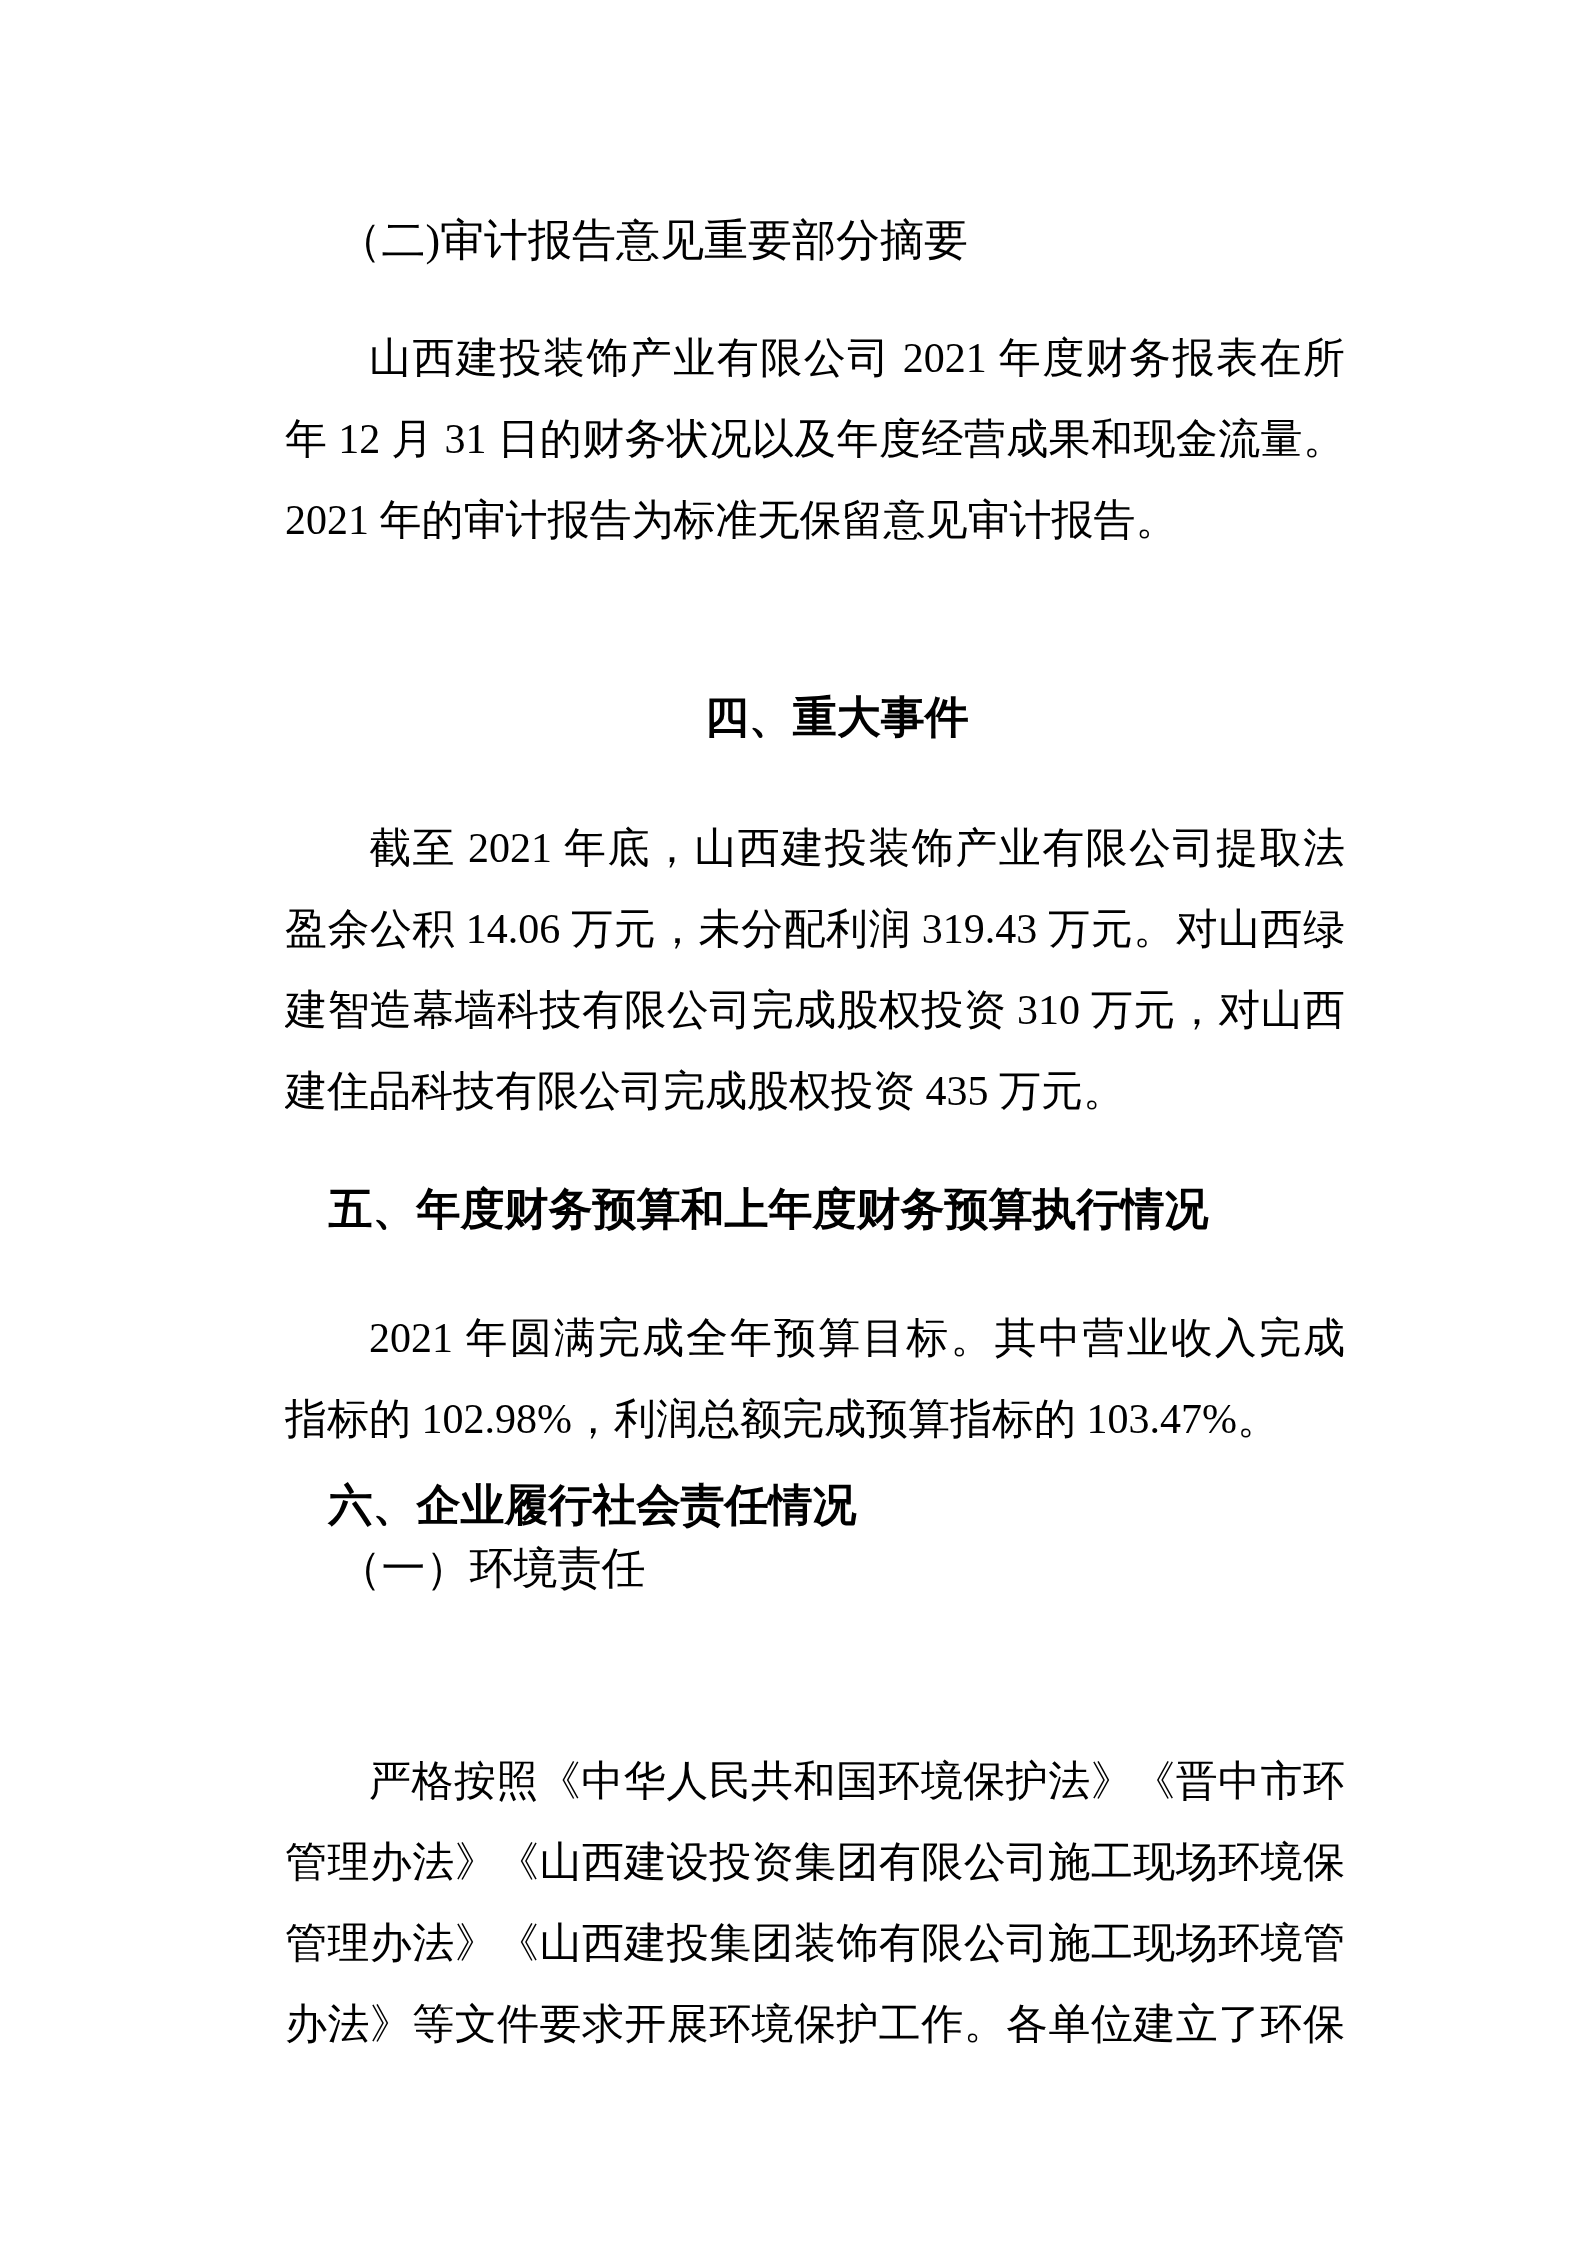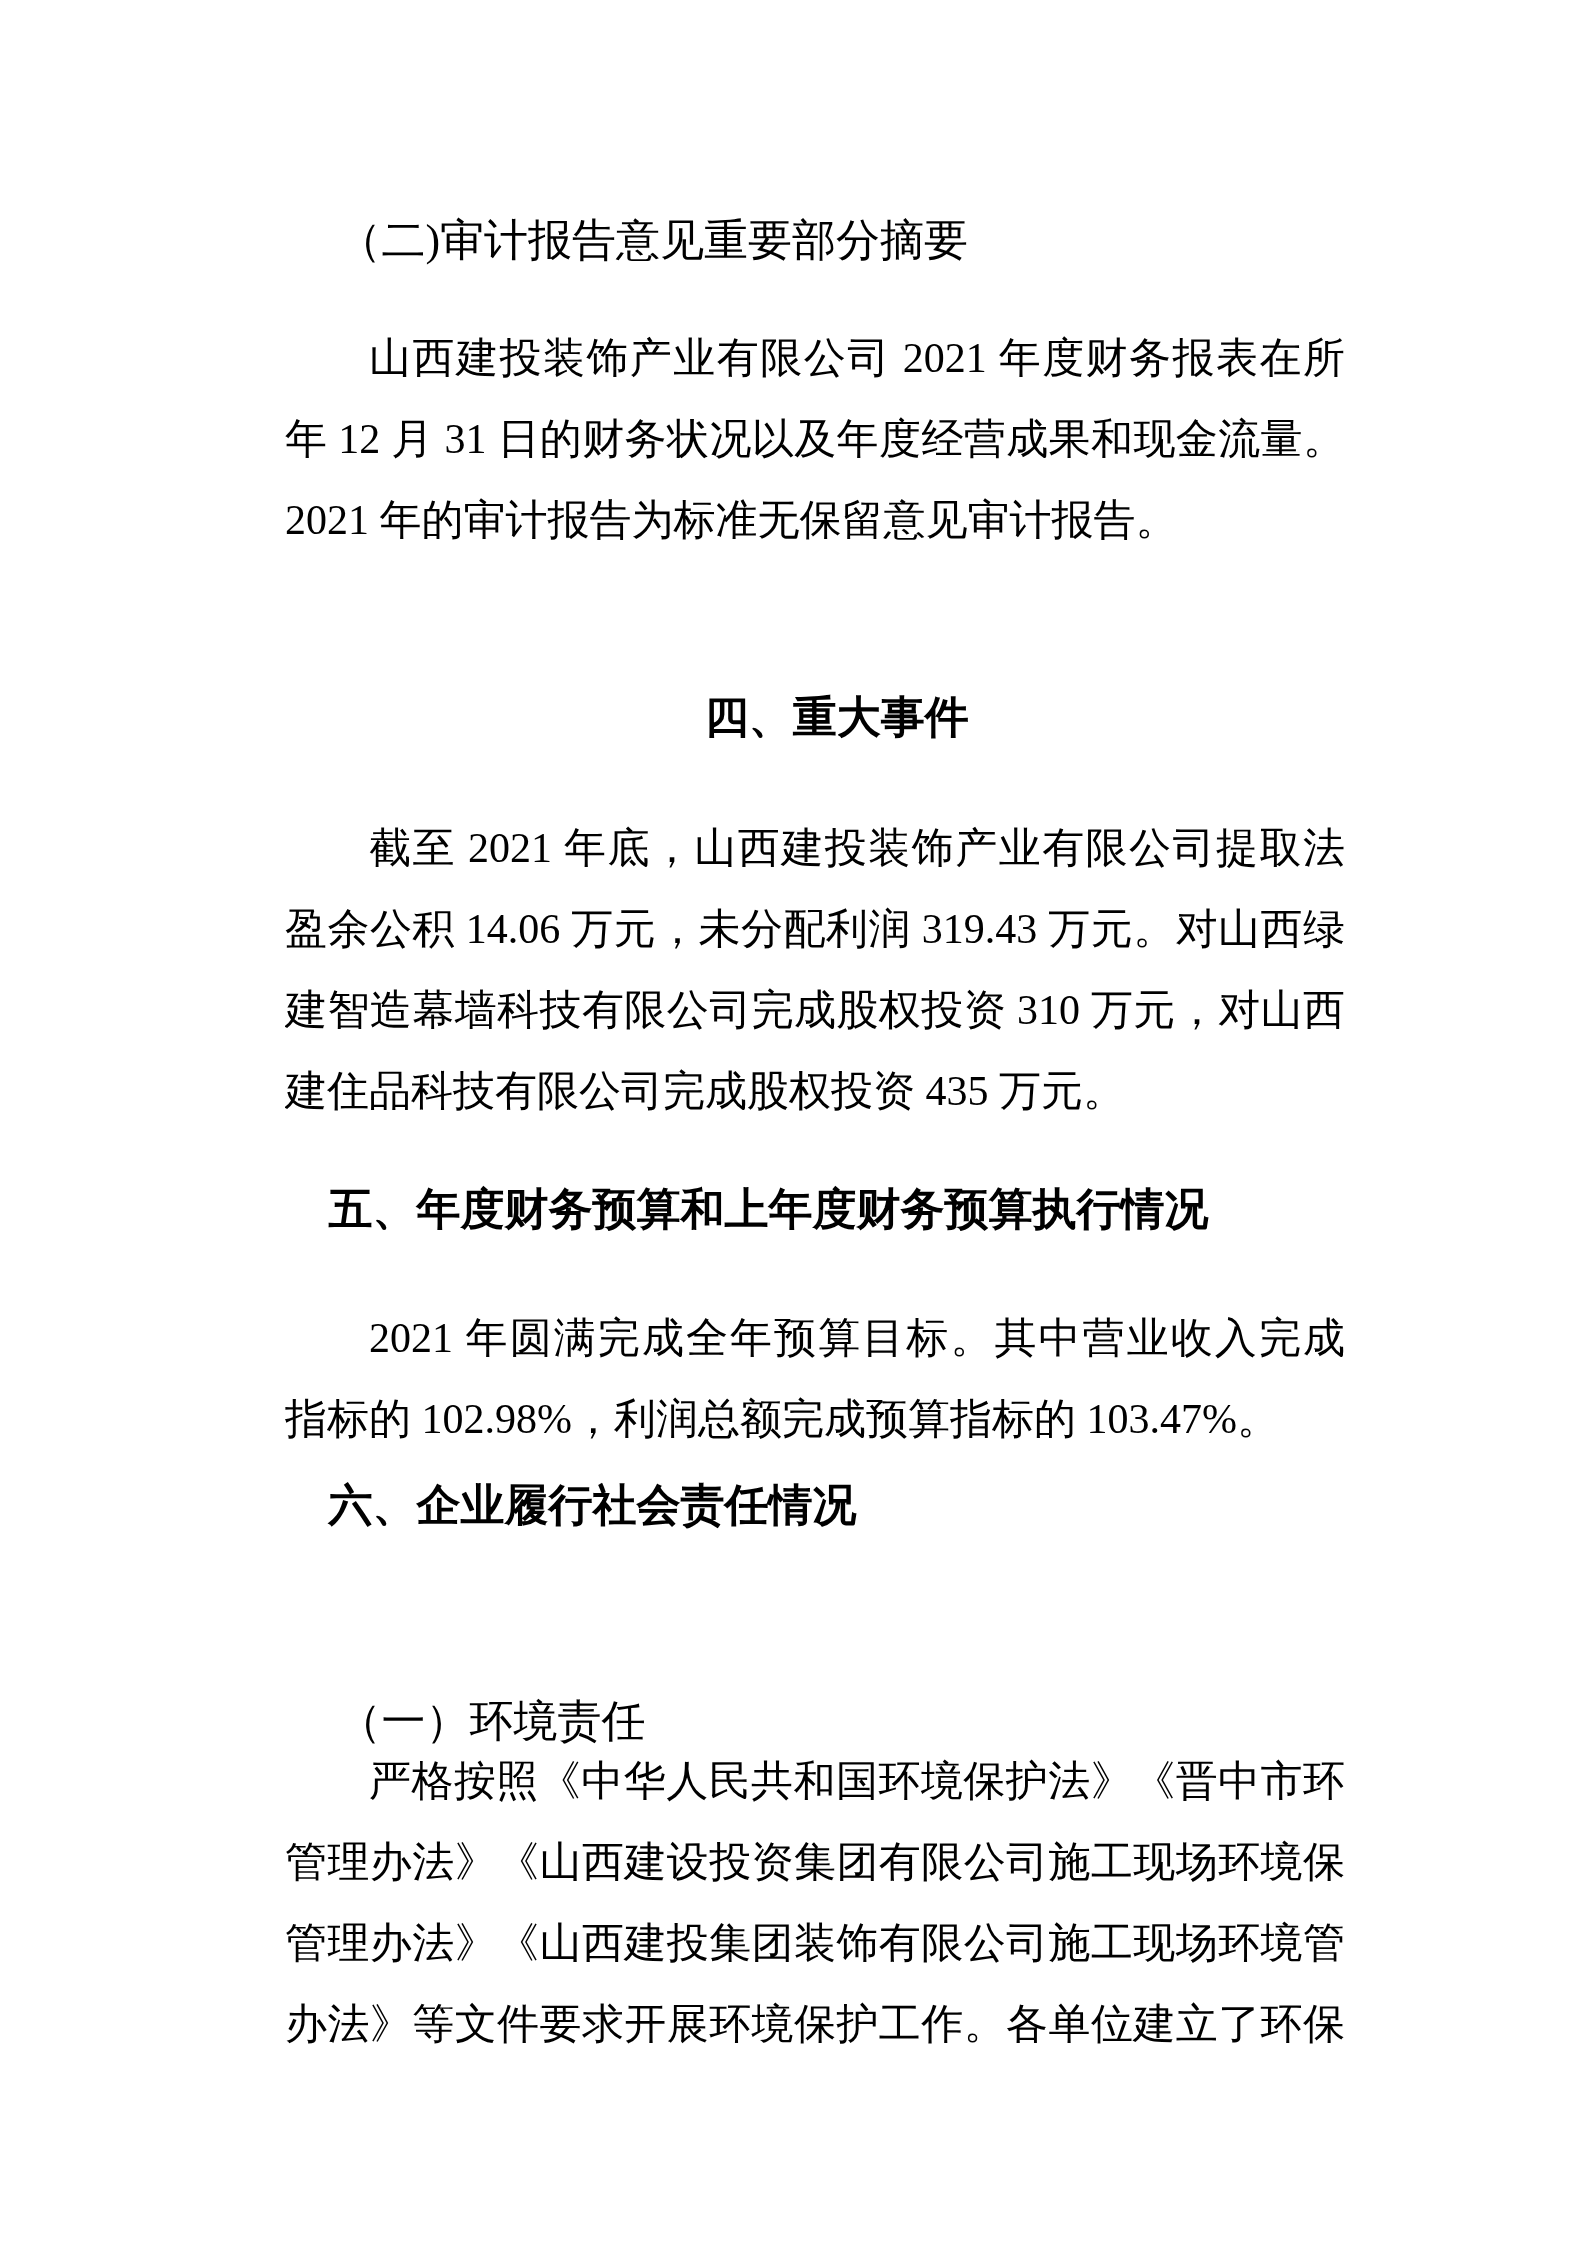--- a/index.html
+++ b/index.html
@@ -53,21 +53,21 @@
     color: #000000;
   }
   
   .pos-h1 { top: 211px; }
   .pos-p1 { top: 318px; }
   .pos-h2 { top: 687px; text-align: center; }
   .pos-p2 { top: 808px; }
   .pos-h3 { top: 1179px; }
   .pos-p3 { top: 1298px; }
   .pos-h4 { top: 1475px; }
-  .pos-h5 { top: 1692px; }
+  .pos-h5 { top: 1539px; }
   .pos-p4 { top: 1741px; }
 </style>
 </head>
 <body>
 
 <div class="page">
 
   <div class="block h-kai pos-h1">（二)审计报告意见重要部分摘要</div>
 
   <div class="block para pos-p1">

